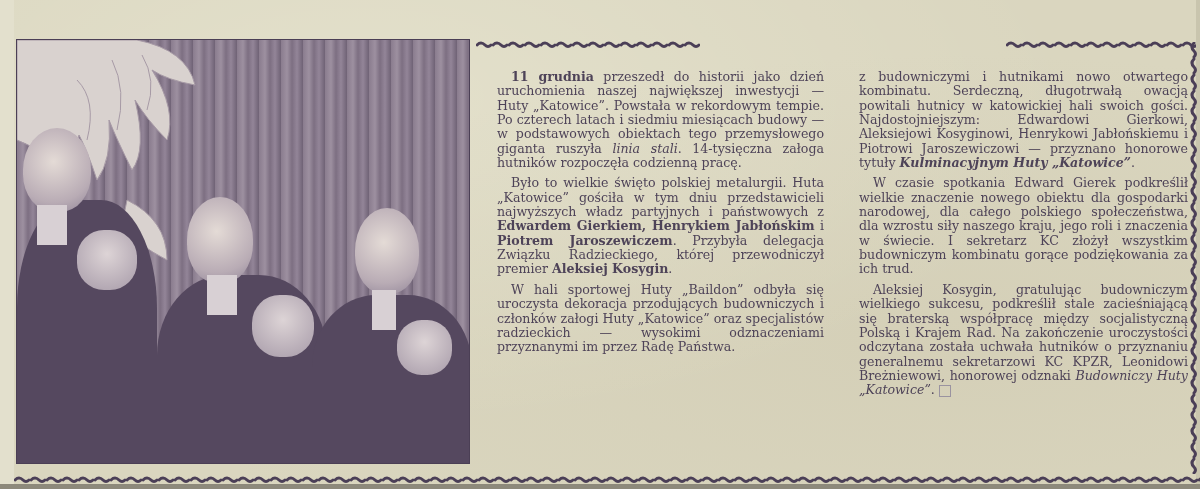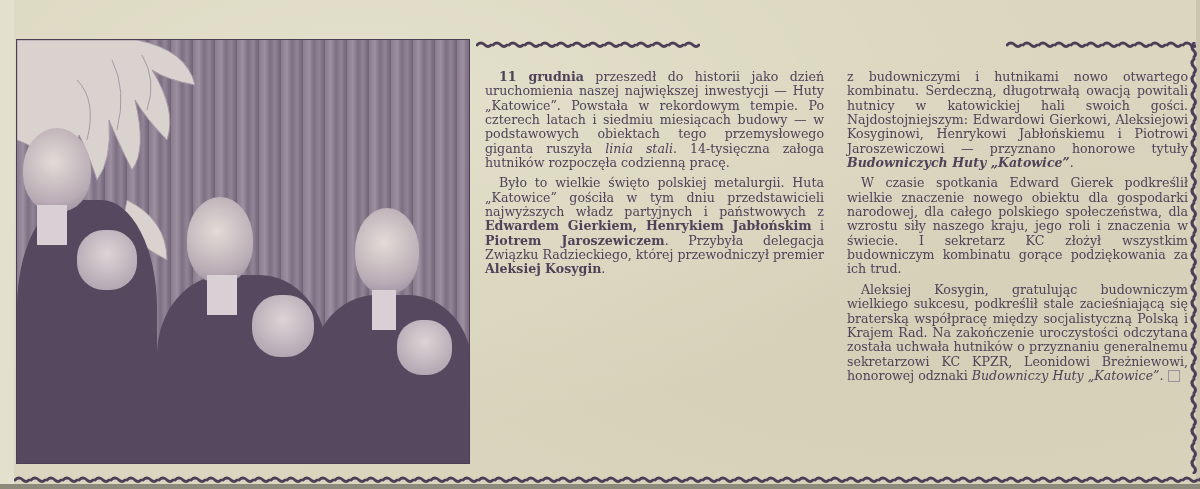--- a/index.html
+++ b/index.html
@@ -62,21 +62,21 @@
     font-family:"DejaVu Sans", sans-serif;
     font-size:21px; letter-spacing:0.2px;
     color:#4b3f57; white-space:nowrap;
   }
   
   .col {
     position:absolute; top:70px;
     font-size:12.6px; line-height:14.35px;
     text-align:justify; color:#4e4358;
   }
-  .col p { margin:0 0 6px 4px; text-indent:14px; }
+  .col p { margin:0 0 6px 16px; text-indent:14px; }
   .col1 { left:481px; width:343px; }
   .col2 { left:843px; width:345px; }
   .b { font-weight:bold; }
   .i { font-style:italic; }
   .bi { font-weight:bold; font-style:italic; }
   .endmark {
     display:inline-block; width:10px; height:10px;
     border:1px solid #9a93a0; vertical-align:middle; margin-left:4px;
   }
   .right-border {
@@ -160,20 +160,21 @@
   <div class="bottom-border">
     <svg width="1186" height="12" viewBox="0 0 1186 12">
       <rect width="1186" height="12" fill="url(#wv1)"></rect>
     </svg>
   </div>
   <div class="bottom-edge"></div>
 
   <div class="col col1">
     <p><span class="b">11 grudnia</span><span> przeszedł do historii jako dzień uruchomienia naszej największej inwestycji — Huty „Katowice”. Powstała w rekordowym tempie. Po czterech latach i siedmiu miesiącach budowy — w podstawowych obiektach tego przemysłowego giganta ruszyła </span><span class="i">linia stali</span><span>. 14-tysięczna załoga hutników rozpoczęła codzienną pracę.</span></p>
     <p><span>Było to wielkie święto polskiej metalurgii. Huta „Katowice” gościła w tym dniu przedstawicieli najwyższych władz partyjnych i państwowych z </span><span class="b">Edwardem Gierkiem, Henrykiem Jabłońskim</span><span> i </span><span class="b">Piotrem Jaroszewiczem</span><span>. Przybyła delegacja Związku Radzieckiego, której przewodniczył premier </span><span class="b">Aleksiej Kosygin</span><span>.</span></p>
+    <p>W hali sportowej Huty „Baildon” odbyła się uroczysta dekoracja przodujących budowniczych i członków załogi Huty „Katowice” oraz specjalistów radzieckich — wysokimi odznaczeniami przyznanymi im przez Radę Państwa.</p>
   </div>
 
   <div class="col col2">
-    <p style="text-indent:0"><span>z budowniczymi i hutnikami nowo otwartego kombinatu. Serdeczną, długotrwałą owacją powitali hutnicy w katowickiej hali swoich gości. Najdostojniejszym: Edwardowi Gierkowi, Aleksiejowi Kosyginowi, Henrykowi Jabłońskiemu i Piotrowi Jaroszewiczowi — przyznano honorowe tytuły </span><span class="bi">Budowniczych Huty „Katowice”</span><span>.</span></p>
+    <p style="text-indent:0"><span>z budowniczymi i hutnikami nowo otwartego kombinatu. Serdeczną, długotrwałą owacją powitali hutnicy w katowickiej hali swoich gości. Najdostojniejszym: Edwardowi Gierkowi, Aleksiejowi Kosyginowi, Henrykowi Jabłońskiemu i Piotrowi Jaroszewiczowi — przyznano honorowe tytuły </span><span class="bi">Kulminacyjnym Huty „Katowice”</span><span>.</span></p>
     <p>W czasie spotkania Edward Gierek podkreślił wielkie znaczenie nowego obiektu dla gospodarki narodowej, dla całego polskiego społeczeństwa, dla wzrostu siły naszego kraju, jego roli i znaczenia w świecie. I sekretarz KC złożył wszystkim budowniczym kombinatu gorące podziękowania za ich trud.</p>
     <p><span>Aleksiej Kosygin, gratulując budowniczym wielkiego sukcesu, podkreślił stale zacieśniającą się braterską współpracę między socjalistyczną Polską i Krajem Rad. Na zakończenie uroczystości odczytana została uchwała hutników o przyznaniu generalnemu sekretarzowi KC KPZR, Leonidowi Breżniewowi, honorowej odznaki </span><span class="i">Budowniczy Huty „Katowice”</span><span>.</span><span class="endmark"></span></p>
   </div>
 </div>
 
 </body></html>

